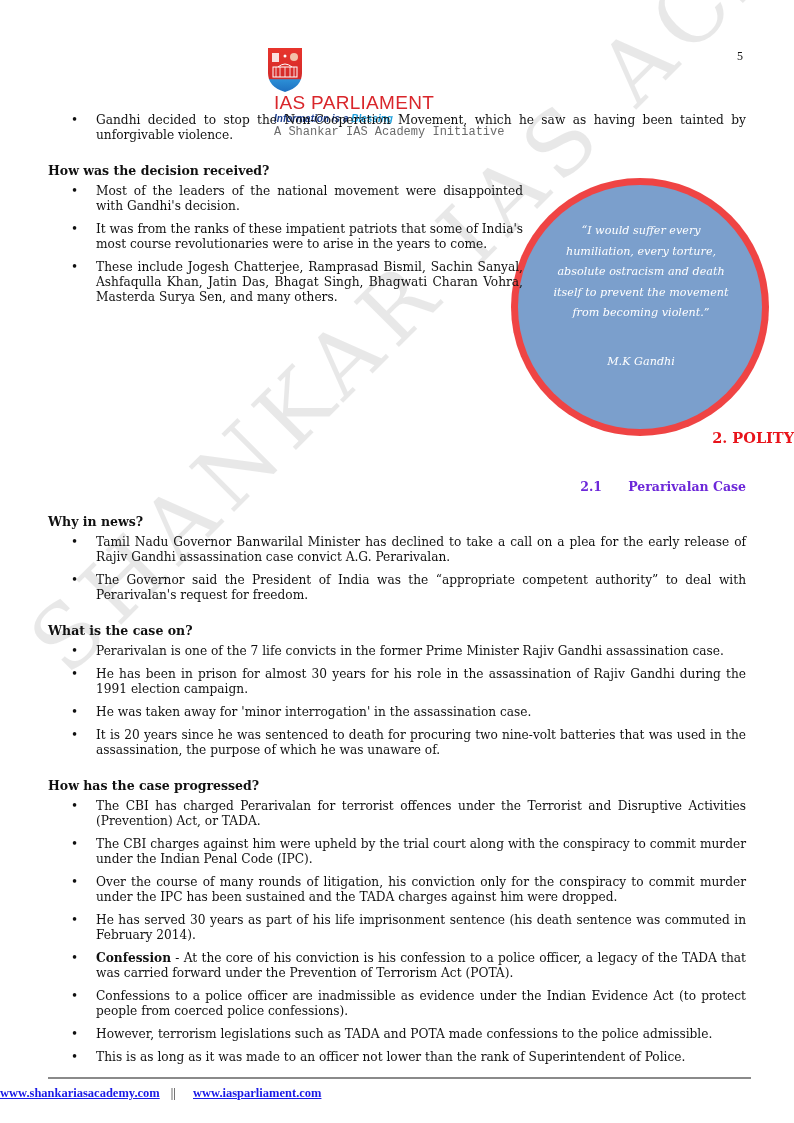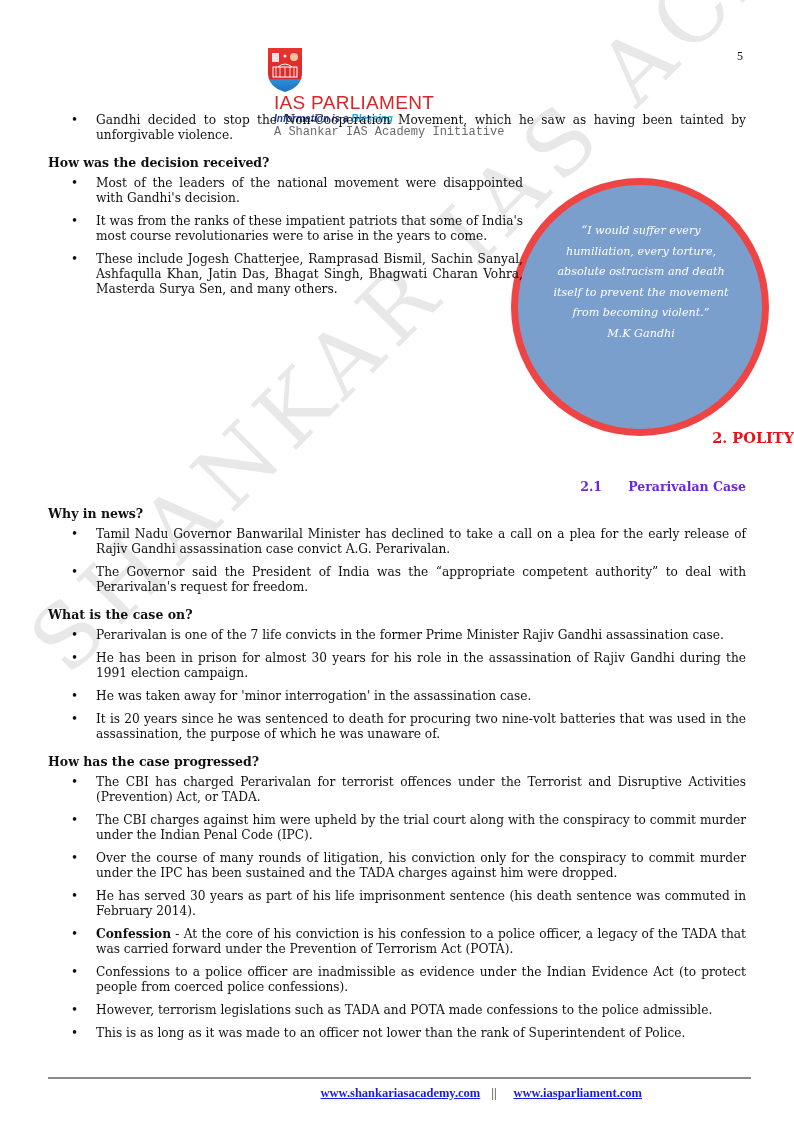--- a/index.html
+++ b/index.html
@@ -23,38 +23,38 @@
   .logo-tag .blue2 { color: #1fa0dc; }
   .logo-sub { font-family: Liberation Mono, monospace; font-size: 12px; color: #6a6a6a; line-height: 14px; }
   .page-num { position: absolute; left: 737px; top: 49px; font-size: 12px; font-family: "Liberation Serif", serif; }
 
   
   .content { position: absolute; left: 48px; top: 113px; width: 698px; z-index: 2;
     font-size: 12.2px; line-height: 15px; }
   ul.bullets { list-style: none; margin: 0; padding: 0; }
   ul.bullets li { position: relative; padding-left: 48px; margin-bottom: 8px; text-align: justify; }
   ul.bullets li::before { content: "•"; position: absolute; left: 23px; top: 0; font-size: 12px; }
-  .q { font-weight: bold; margin: 12px 0 6px 0; font-size: 12.5px; }
+  .q { font-weight: bold; margin: 20px 0 6px 0; font-size: 12.5px; }
   .narrow { width: 475px; }
 
   .circle-wrap { position: absolute; left: 511px; top: 178px; width: 258px; height: 258px; border-radius: 50%;
     background: #ef4444; z-index: 1; }
   .circle { position: absolute; left: 7px; top: 7px; width: 244px; height: 244px; border-radius: 50%;
     background: #7b9fcc; }
   .quote { position: absolute; left: 28px; top: 36px; width: 190px; text-align: center; color: #ffffff;
     font-style: italic; font-size: 11.2px; line-height: 20.5px; font-family: "DejaVu Serif", serif; }
-  .author { display: block; margin-top: 0; }
+  .author { display: block; margin-top: 28px; }
 
   .section-title { position: absolute; left: 0; width: 794px; top: 429px; text-align: right;
     color: #e8141b; font-weight: bold; font-size: 14.5px; z-index: 2; }
   .sub-head { display: flex; color: #6d28d9; font-weight: bold; font-size: 12.5px; margin-bottom: 7px; justify-content: flex-end; }
   .sub-head .num { width: 48px; }
 
   .footer-rule { position: absolute; left: 48px; top: 1077px; width: 703px; height: 2px; background: #8a8a8a; }
-  .footer { position: absolute; left: 0; width: 642px; top: 1086px; text-align: right; font-size: 12.5px;
+  .footer { position: absolute; left: 0; width: 642px; top: 1086px; text-align: left; font-size: 12.5px;
     font-weight: bold; font-family: "Liberation Serif", serif; }
   .footer a { color: #1a1ae6; text-decoration: underline; }
   .footer .sep { margin: 0 14px 0 8px; color: #222; font-weight: normal; }
 </style>
 </head>
 <body>
 
 <div class="page">
 
   <div class="watermark">SHANKAR IAS ACADEMY</div>

